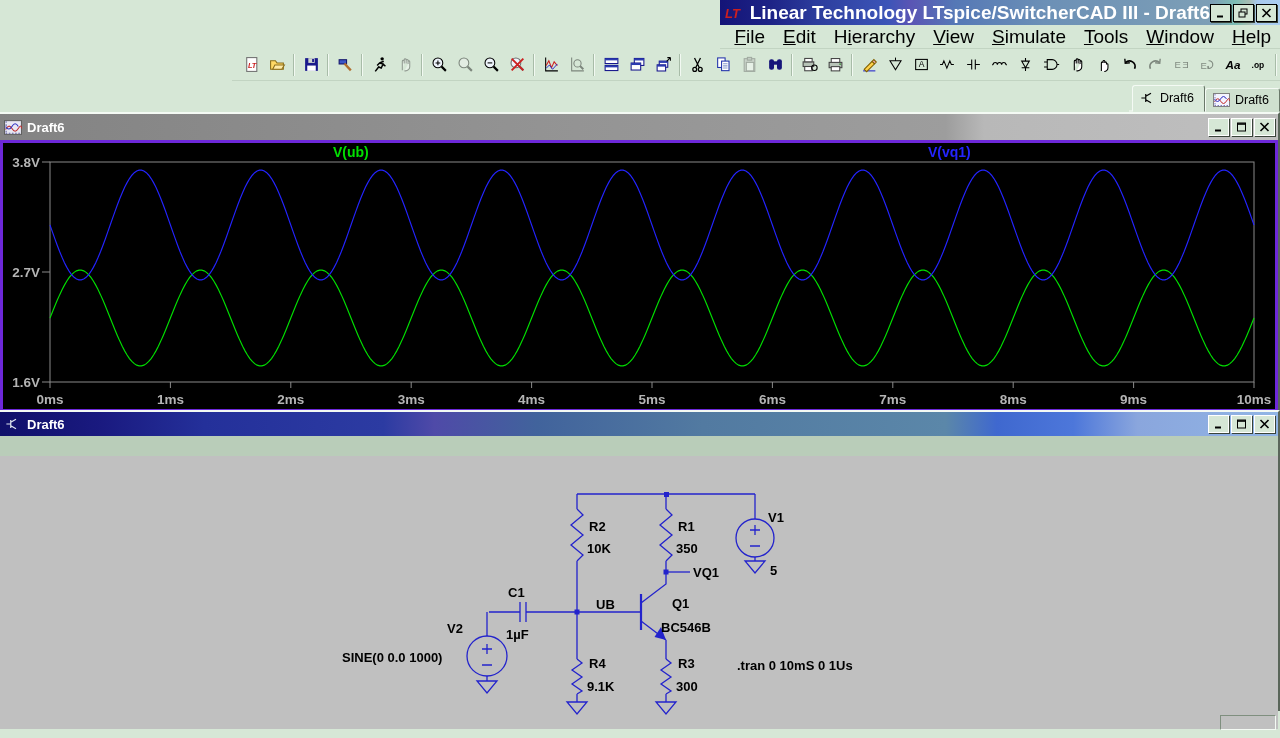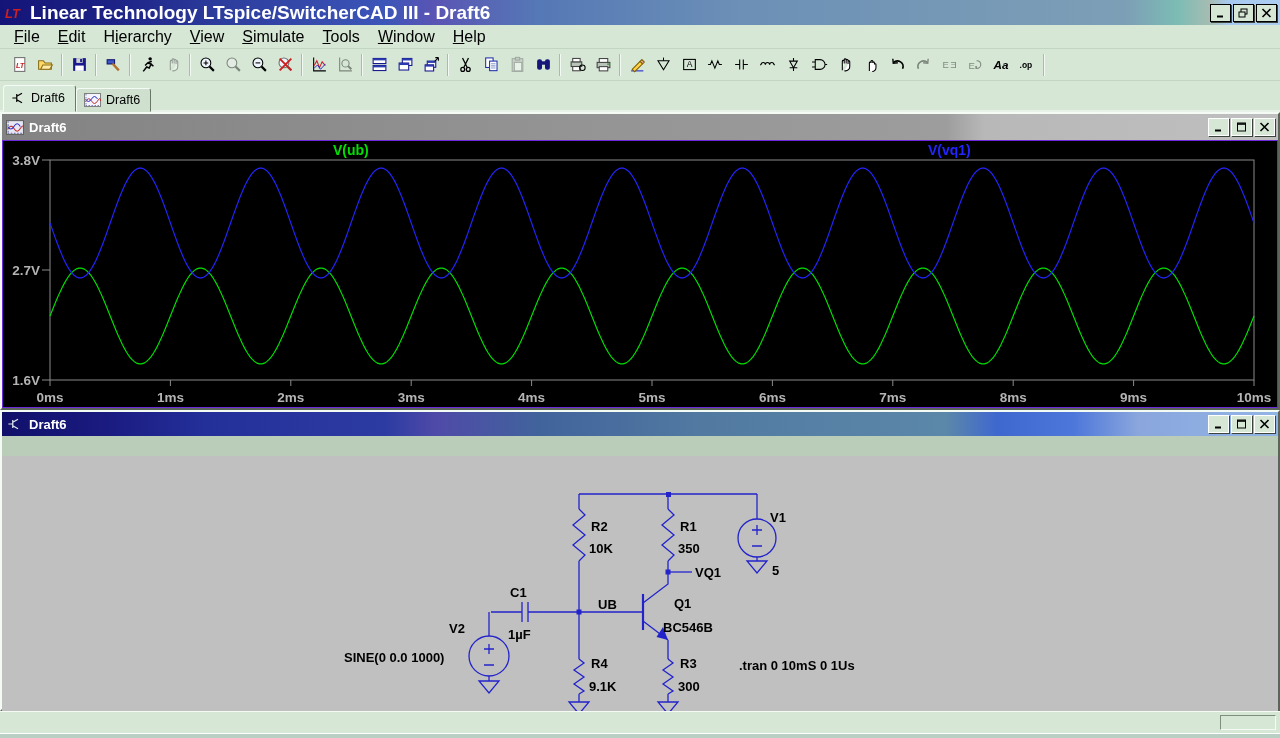--- a/index.html
+++ b/index.html
@@ -1,35 +1,35 @@
 <!DOCTYPE html>
 <html><head>
 <meta charset="utf-8">
 <style>
   * { margin:0; padding:0; box-sizing:border-box; }
   html,body { width:1280px; height:738px; overflow:hidden;
     font-family:"Liberation Sans","DejaVu Sans",sans-serif; background:#d6e7d6; }
-  #app { width:1280px; height:716px; display:flex; flex-direction:column; }
+  #app { width:1280px; height:716px; display:flex; flex-direction:column;align-items:flex-end; }
 
   
   .titlebar{ height:25px; flex:0 0 25px; display:flex; align-items:center; padding:0 3px 0 4px;
     background:linear-gradient(90deg,#141478 0%,#1d2386 9%,#2c3c9c 17%,#3c55b8 30%,#5a55b4 34%,
       #5578b6 42%,#6c90b6 58%,#7d9fb6 88%,#7cbcb4 92%,#a6bcb2 94.5%,#a8c9ef 96%,#abcef2 100%); }
   .lt-logo{ width:22px;height:18px; display:flex;align-items:center;justify-content:center; }
   .title-text{ color:#fff; font-weight:bold; font-size:19px; margin-left:4px; flex:1;
     white-space:nowrap; overflow:hidden; }
   .winbtns{ display:flex; gap:2px; }
   .winbtn{ width:21px; height:18px; background:#d6e7d6; display:flex; align-items:center; justify-content:center;
     border:1px solid; border-color:#f4faf4 #55605 5 #556055 #f4faf4;
     box-shadow:1px 1px 0 #3a443a; cursor:default; }
   .winbtn svg{ display:block; }
 
   
   .menubar{ height:24px; flex:0 0 24px; background:#d6e7d6; display:flex; align-items:center;
-    padding-left:5px; font-size:16px; color:#000; border-bottom:1px solid #c2d4c2; }
+    padding-left:5px; font-size:19px; color:#000; border-bottom:1px solid #c2d4c2; }
   .menu-item{ padding:2px 9px; }
   .menu-item u{ text-decoration:underline; }
 
   
   .toolbar{ height:32px; flex:0 0 32px; background:#d6e7d6; display:flex; align-items:center;
     padding-left:6px; border-bottom:1px solid #c2d4c2; }
   .tb-btn{ width:26px; height:24px; display:flex; align-items:center; justify-content:center; }
   .tb-btn svg{ width:17px; height:17px; }
   .tb-btn.disabled{ filter:grayscale(1) opacity(.42); }
   .tb-sep{ width:2px; height:22px; margin:0 3px;
@@ -51,21 +51,21 @@
   .schem-window{ height:301px; flex:0 0 301px; display:flex; flex-direction:column; }
   .child-titlebar{ display:flex; align-items:center; padding:0 3px; color:#fff;
     font-weight:bold; font-size:13px; }
   .wave-window .child-titlebar{ height:26px; flex:0 0 26px;
     background:linear-gradient(90deg,#838383 0%,#949494 45%,#9d9d9d 74%,#b8b8b8 77%,#bfbfbf 100%); }
   .schem-window .child-titlebar{ height:24px; flex:0 0 24px;
     background:linear-gradient(90deg,#10106a 0%,#1a1a80 8%,#24309a 16%,#2c3ba2 30%,#4f4aa8 34%,
       #41639c 42%,#527aa1 55%,#5b87a9 74%,#3f68cf 78%,#4d77da 84%,#8aa6dd 89%,#91b5e5 100%); }
   .child-title-text{ margin-left:5px; flex:1; }
   .child-icon{ width:19px; height:16px; display:flex; align-items:center; justify-content:center; }
-  .wave-content{ flex:1; background:#000; border:1px solid #6d28d9; }
+  .wave-content{ flex:1; background:#000; border:3px solid #6d28d9; }
   .schem-content{ flex:1; background:#c0c0c0; position:relative;margin-top:20px; }
   .wave-content svg, .schem-content svg{ display:block; }
 
   
   .statusbar{ height:27px; flex:0 0 27px; background:#d6e7d6; border-top:1px solid #f4faf4;
     position:relative; }
   .statusbar .grip{ position:absolute; right:4px; top:3px; width:56px; height:15px;
     border:1px solid; border-color:#7f8f7f #f4faf4 #f4faf4 #7f8f7f; }
   .statusbar .bottom-strip{ position:absolute; left:0; right:0; bottom:0; height:5px;
     background:#b9cfc4; border-top:1px solid #ffffff; }

